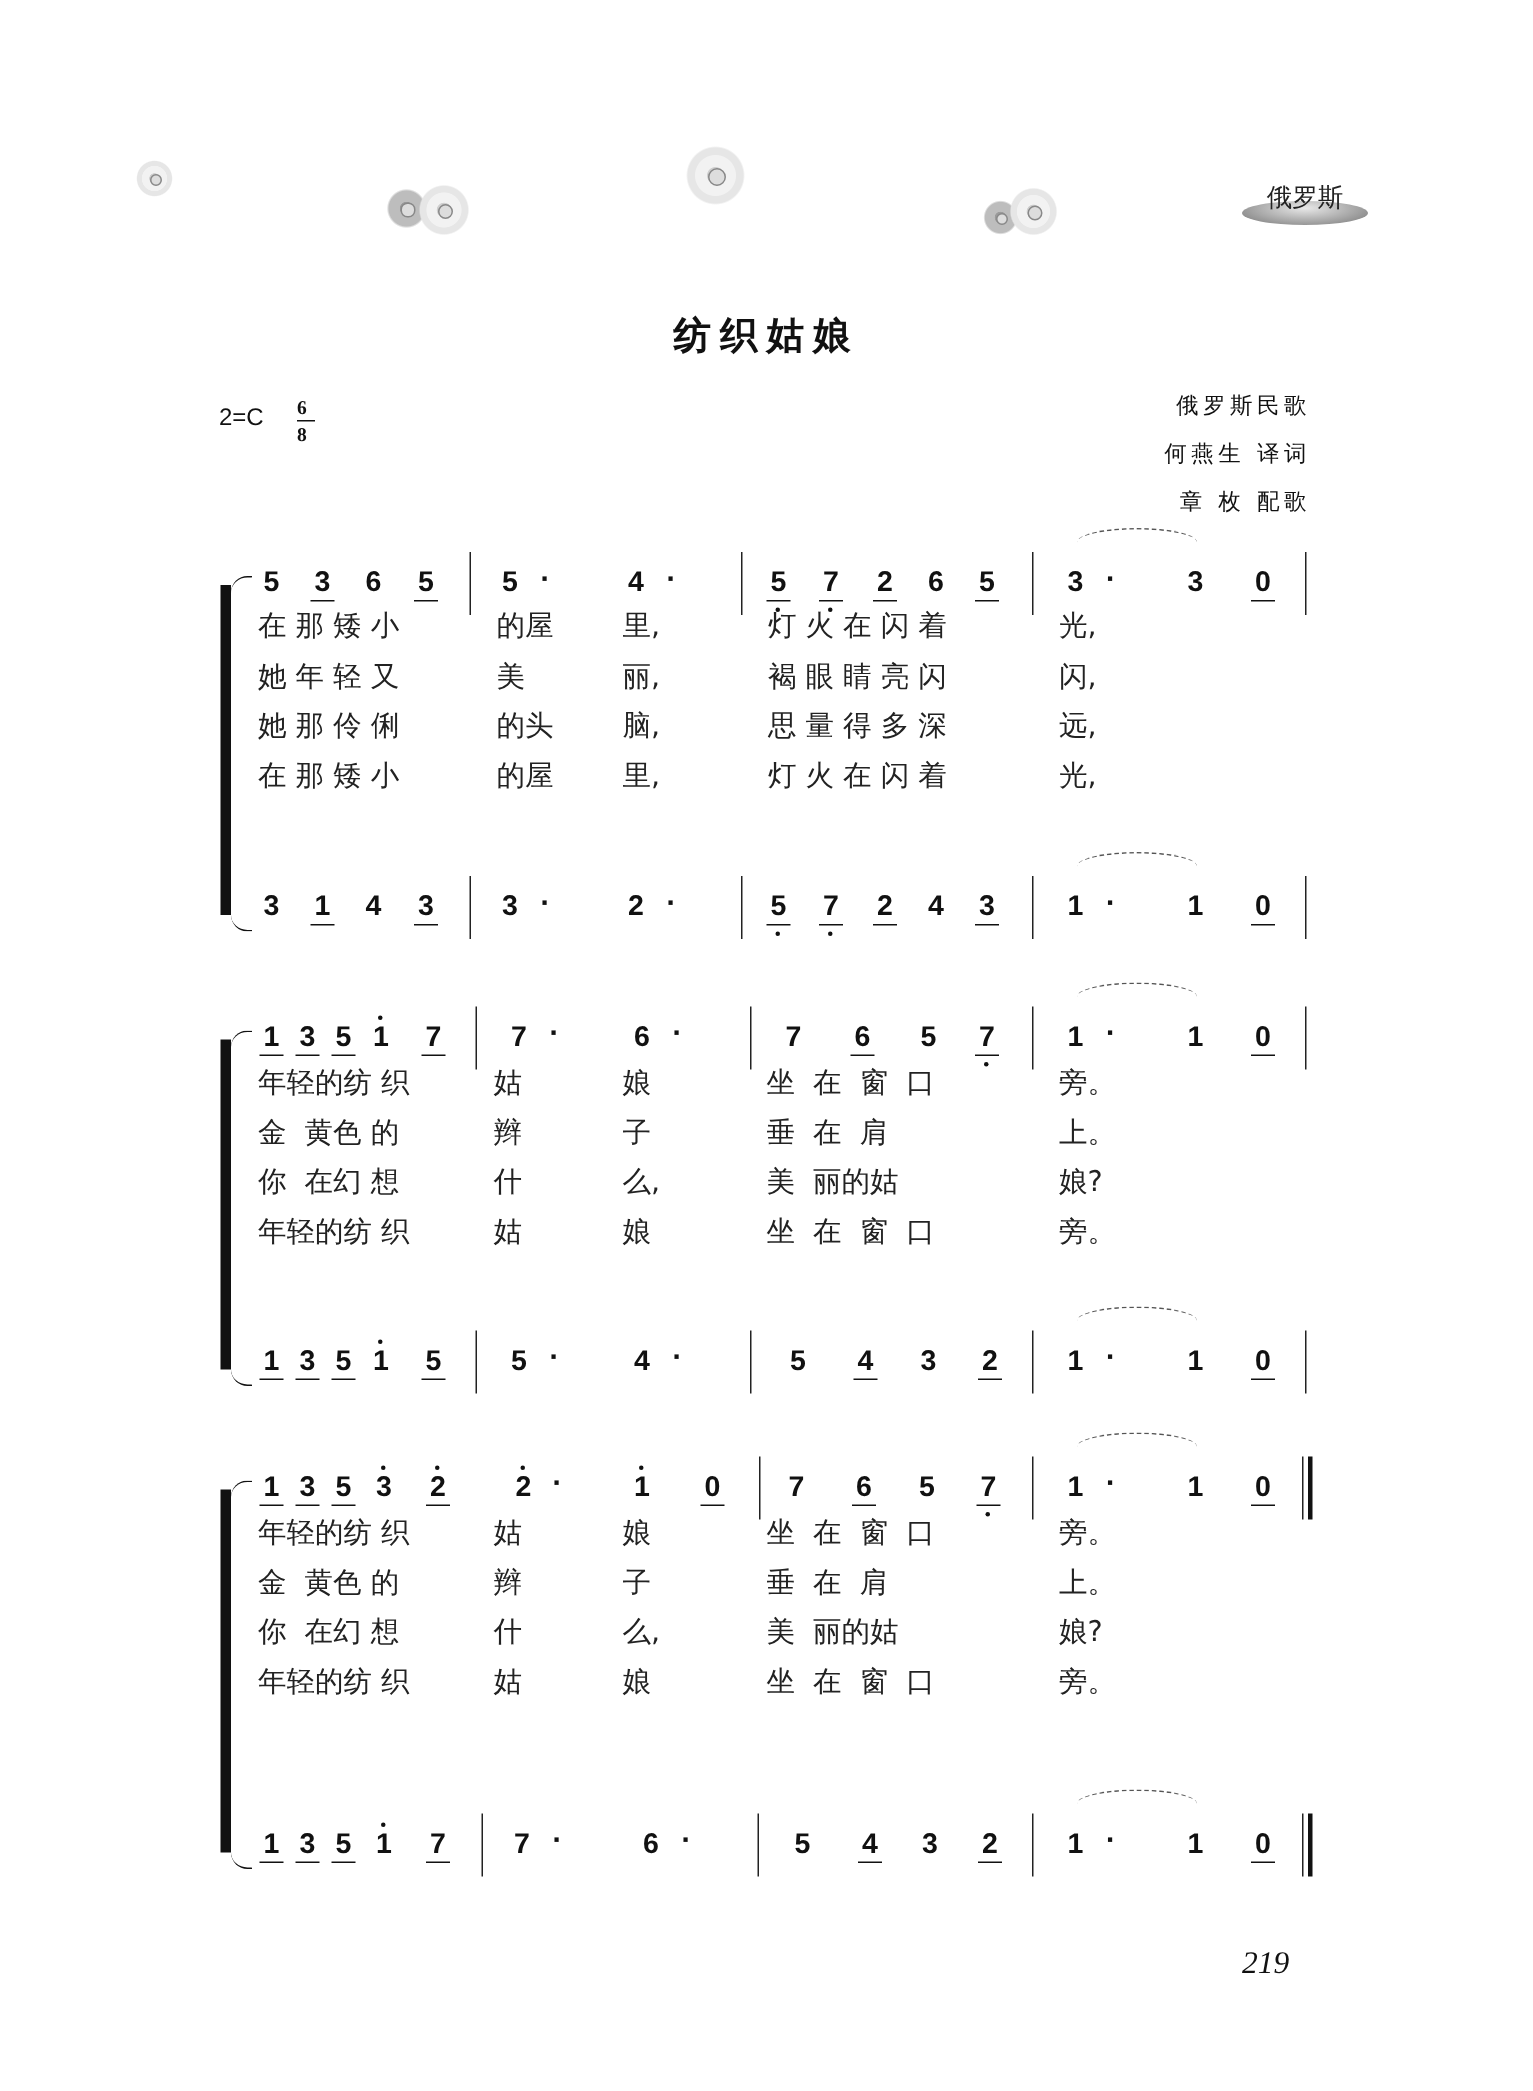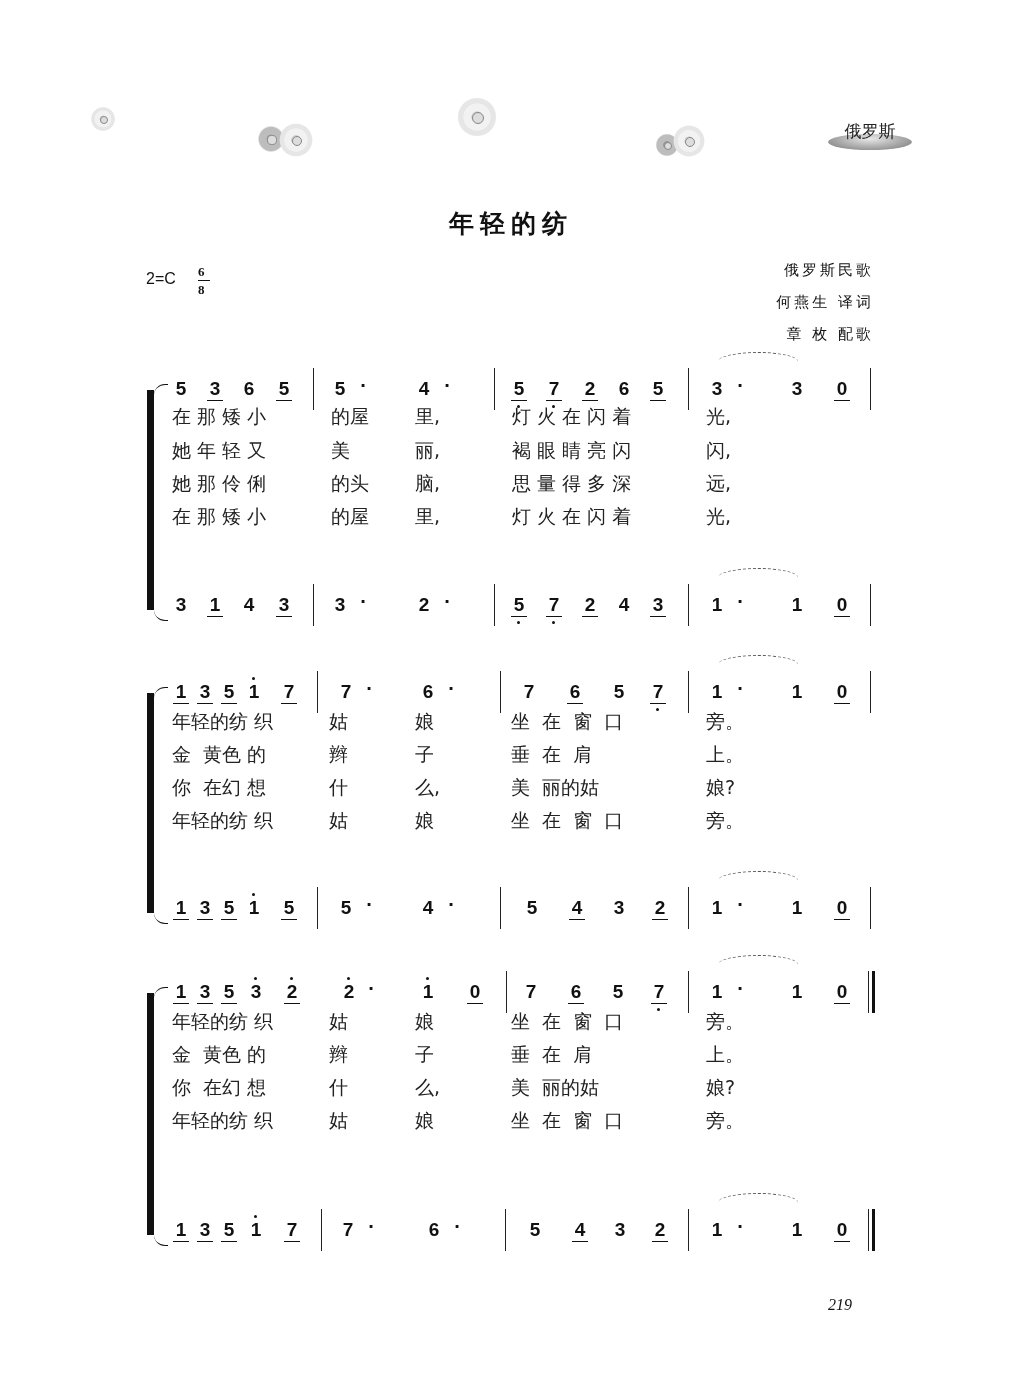--- a/index.html
+++ b/index.html
@@ -32,38 +32,38 @@
   .dotbelow::after { content: ""; position: absolute; left: 6px; bottom: -8px; width: 3px; height: 3px; border-radius: 50%; background: #111; }
   .dotabove::before { content: ""; position: absolute; left: 6px; top: -4px; width: 3px; height: 3px; border-radius: 50%; background: #111; }
   .aug { position: absolute; font-size: 16px; font-weight: bold; }
   .barline { position: absolute; width: 1px; background: #222; }
   .dblbar { position: absolute; width: 7px; border-left: 1px solid #222; }
   .dblbar::after { content: ""; position: absolute; left: 3px; top: 0; bottom: 0; width: 3px; background: #111; }
   .tie { position: absolute; height: 18px; border-top: 1px dashed #555; border-radius: 50% 50% 0 0; }
 
   .lyric { position: absolute; font-size: 19px; color: #222; white-space: pre; letter-spacing: 0px; }
   .pagenum { position: absolute; left: 828px; top: 1296px; font-family: "Liberation Serif", serif; font-style: italic;
-             font-size: 16px; }
+             font-size: 21px; }
 </style>
 </head>
 <body>
 
 <div class="flower" style="left:90px;top:106px;width:26px;height:26px;"></div>
 <div class="flower dark" style="left:256px;top:124px;width:30px;height:30px;"></div>
 <div class="flower" style="left:278px;top:122px;width:36px;height:36px;"></div>
 <div class="flower" style="left:456px;top:96px;width:42px;height:42px;"></div>
 <div class="flower dark" style="left:654px;top:132px;width:26px;height:26px;"></div>
 <div class="flower" style="left:672px;top:124px;width:34px;height:34px;"></div>
 
 <div class="country-tag">
   <div class="pill"></div>
   <div class="txt">俄罗斯</div>
 </div>
 
-<div class="title">年轻的纺</div>
+<div class="title">纺织姑娘</div>
 <div class="key">2=C</div>
 <div class="timesig">
   <span>6</span>
   <span class="bar"></span>
   <span>8</span>
 </div>
 <div class="credits">
   <div>俄罗斯民歌</div>
   <div>何燕生 译词</div>
   <div>章   枚 配歌</div>

